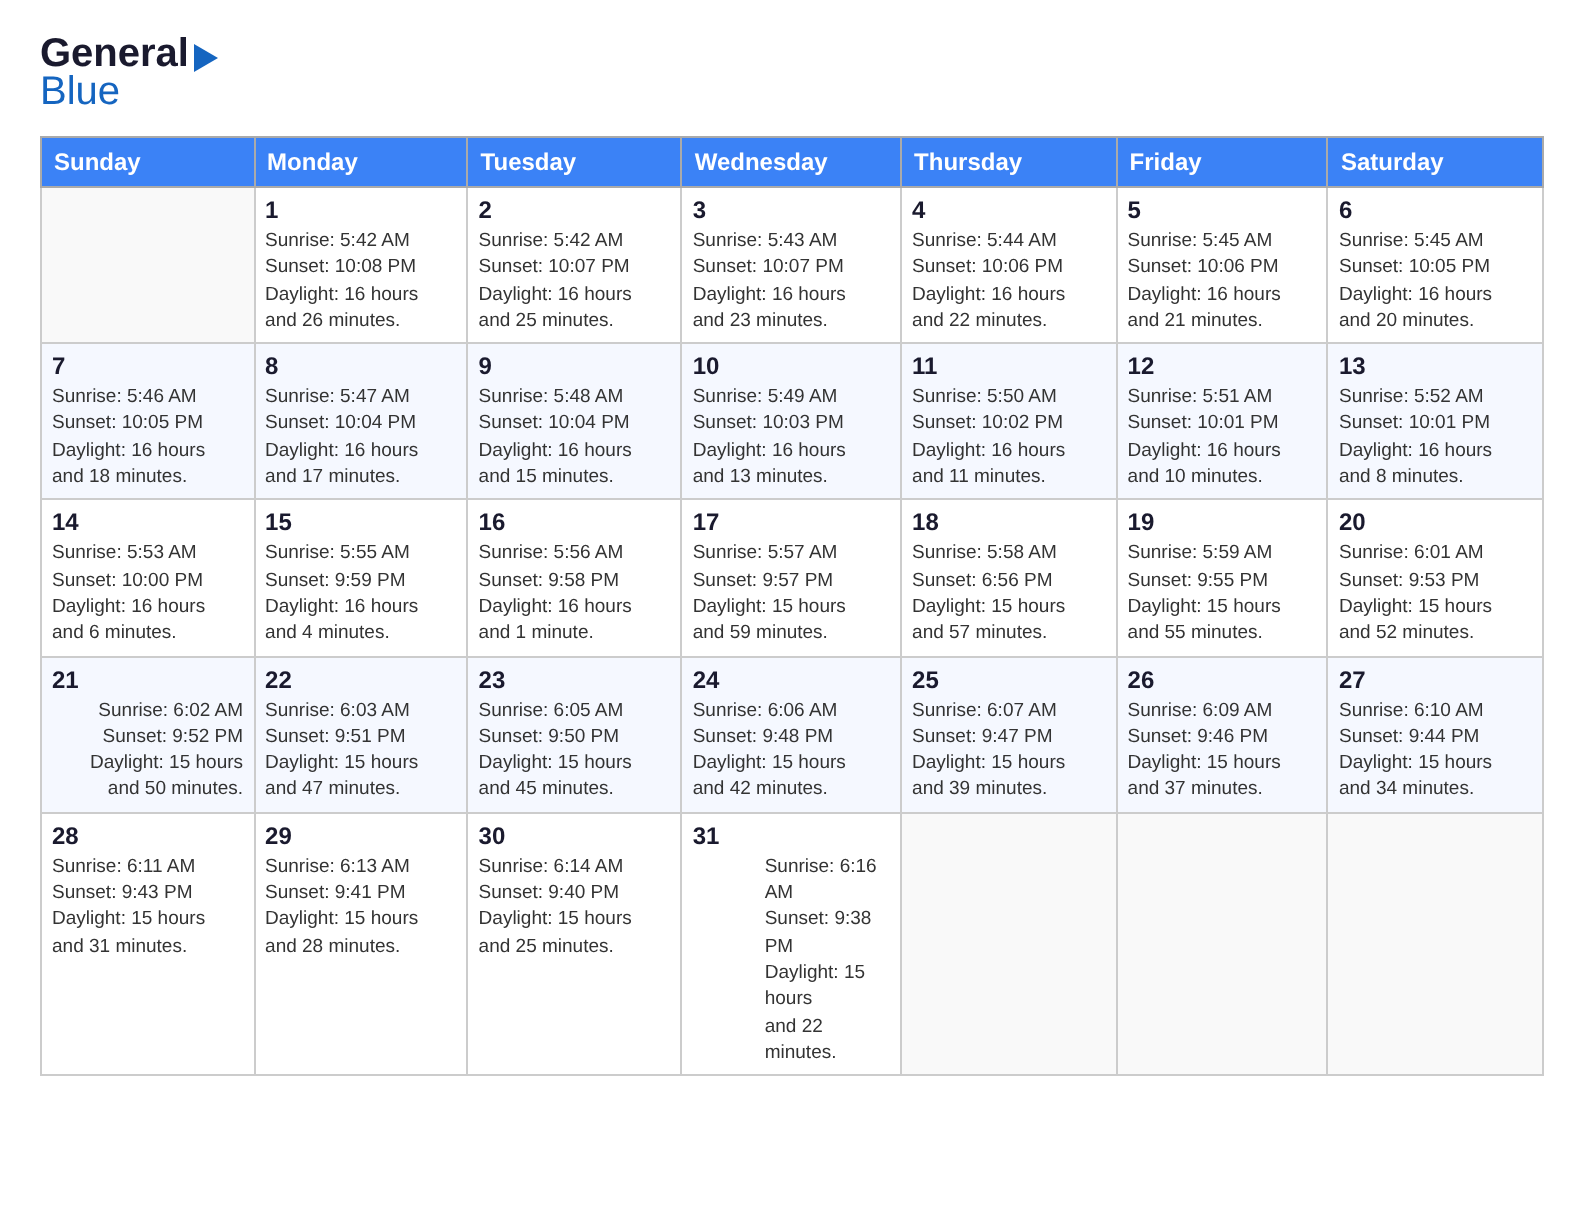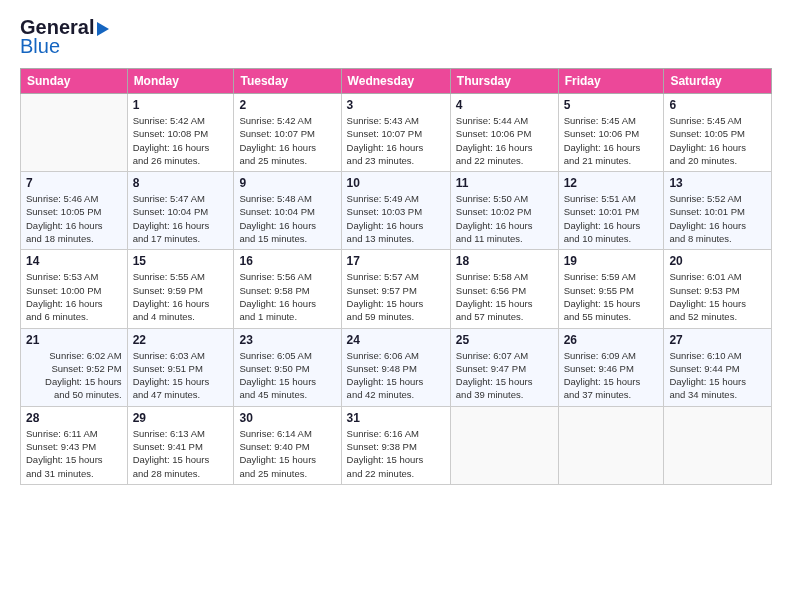--- a/index.html
+++ b/index.html
@@ -44,21 +44,21 @@
     .subtitle {
       font-size: 15px;
       color: #444;
     }
     .calendar-table {
       width: 100%;
       border-collapse: collapse;
       flex: 1;
     }
     .calendar-table thead tr th {
-      background-color: #ec4899;
+      background-color: #3b82f6;
       color: #fff;
       font-size: 12px;
       font-weight: bold;
       padding: 5px 6px;
       text-align: left;
       border: 1px solid #aaa;
     }
     .calendar-table tbody tr td {
       vertical-align: top;
       border: 1px solid #ccc;
@@ -330,21 +330,21 @@
           </td>
           <td>
             <span class="day-number">30</span>
             <div class="day-info" style="white-space: pre-line;">Sunrise: 6:14 AM
 Sunset: 9:40 PM
 Daylight: 15 hours
 and 25 minutes.</div>
           </td>
           <td>
             <span class="day-number">31</span>
-            <div class="day-info" style="white-space: pre-line;">Sunrise: 6:16 AM
+            <div class="day-info" style="white-space: pre-line; margin-left: 36px;">Sunrise: 6:16 AM
 Sunset: 9:38 PM
 Daylight: 15 hours
 and 22 minutes.</div>
           </td>
           <td class="empty-cell"></td>
           <td class="empty-cell"></td>
           <td class="empty-cell"></td>
         </tr>
       </tbody>
   </table>

